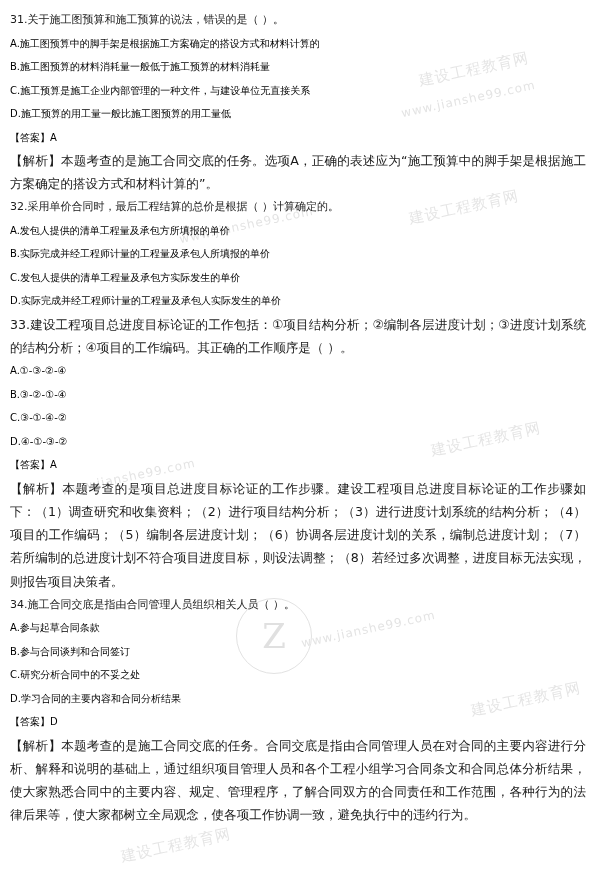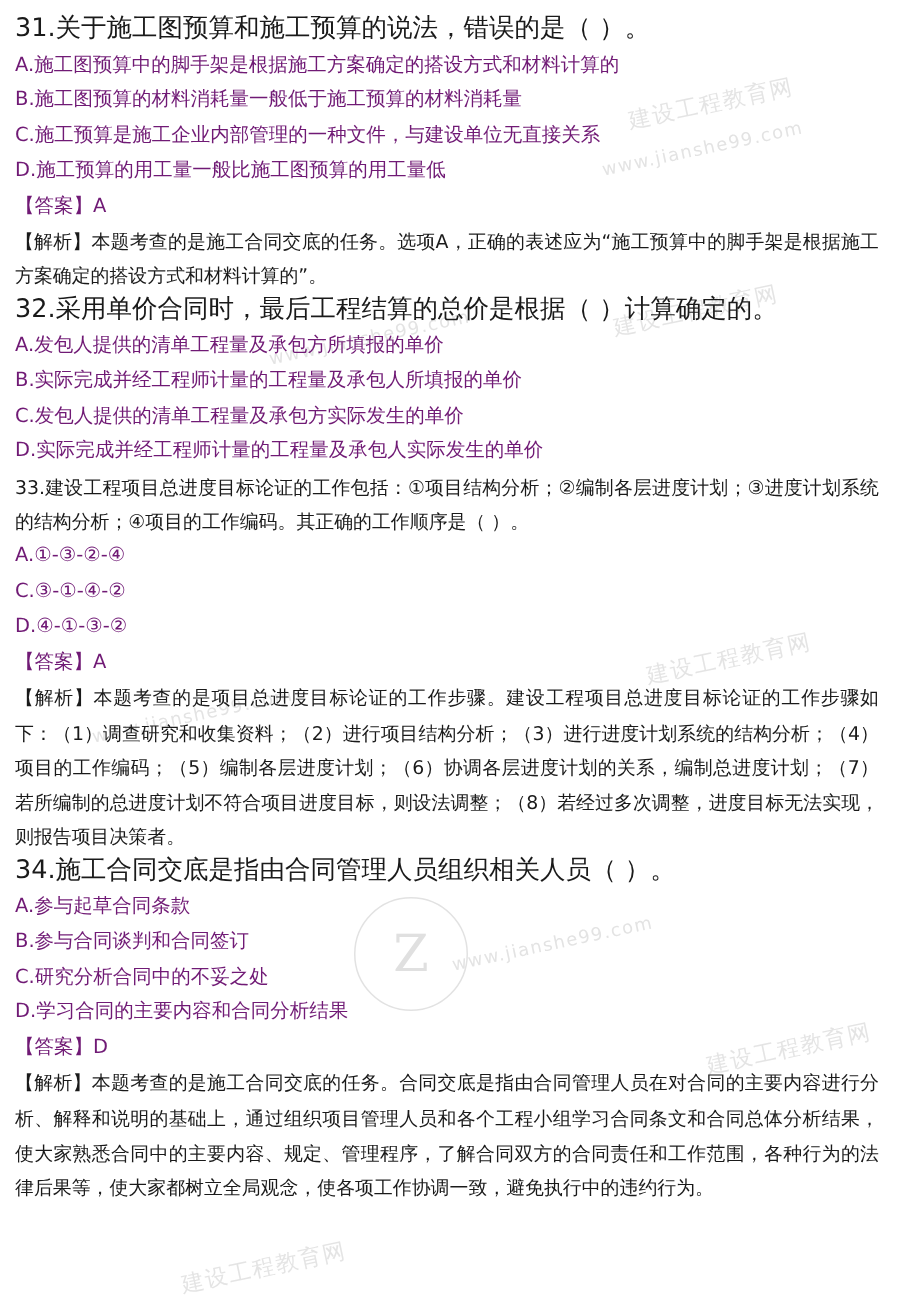--- a/index.html
+++ b/index.html
@@ -60,28 +60,28 @@
     transform: translate(-50%,-50%);
     font-size: 34px;
     color: #e0e0e0;
     font-family: "DejaVu Serif", "Liberation Serif", serif;
   }
   .content {
     position: relative;
     z-index: 2;
   }
   .line {
-    font-size: 13px;
+    font-size: 10px;
     line-height: 23.5px;
-    color: #701a75;
+    color: #000000;
     white-space: pre-wrap;
     word-break: break-all;
   }
   .q-head {
-    font-size: 17px;
+    font-size: 11px;
     line-height: 23.5px;
   }
   .para {
     font-size: 12.6px;
     line-height: 23.2px;
     text-align: justify;
     word-break: break-all;
   }
   .blk {
     margin: 0 0 0 0;
@@ -129,20 +129,21 @@
       <div class="q-head">32.采用单价合同时，最后工程结算的总价是根据（    ）计算确定的。</div>
       <div class="line opt">A.发包人提供的清单工程量及承包方所填报的单价</div>
       <div class="line opt">B.实际完成并经工程师计量的工程量及承包人所填报的单价</div>
       <div class="line opt">C.发包人提供的清单工程量及承包方实际发生的单价</div>
       <div class="line opt">D.实际完成并经工程师计量的工程量及承包人实际发生的单价</div>
     </div>
 
     <div class="blk">
       <div class="para">33.建设工程项目总进度目标论证的工作包括：①项目结构分析；②编制各层进度计划；③进度计划系统的结构分析；④项目的工作编码。其正确的工作顺序是（    ）。</div>
       <div class="line opt">A.①-③-②-④</div>
+      <div class="line opt">B.③-②-①-④</div>
       <div class="line opt">C.③-①-④-②</div>
       <div class="line opt">D.④-①-③-②</div>
       <div class="line">【答案】A</div>
       <div class="para">【解析】本题考查的是项目总进度目标论证的工作步骤。建设工程项目总进度目标论证的工作步骤如下：（1）调查研究和收集资料；（2）进行项目结构分析；（3）进行进度计划系统的结构分析；（4）项目的工作编码；（5）编制各层进度计划；（6）协调各层进度计划的关系，编制总进度计划；（7）若所编制的总进度计划不符合项目进度目标，则设法调整；（8）若经过多次调整，进度目标无法实现，则报告项目决策者。</div>
     </div>
 
     <div class="blk">
       <div class="q-head">34.施工合同交底是指由合同管理人员组织相关人员（    ）。</div>
       <div class="line opt">A.参与起草合同条款</div>
       <div class="line opt">B.参与合同谈判和合同签订</div>

